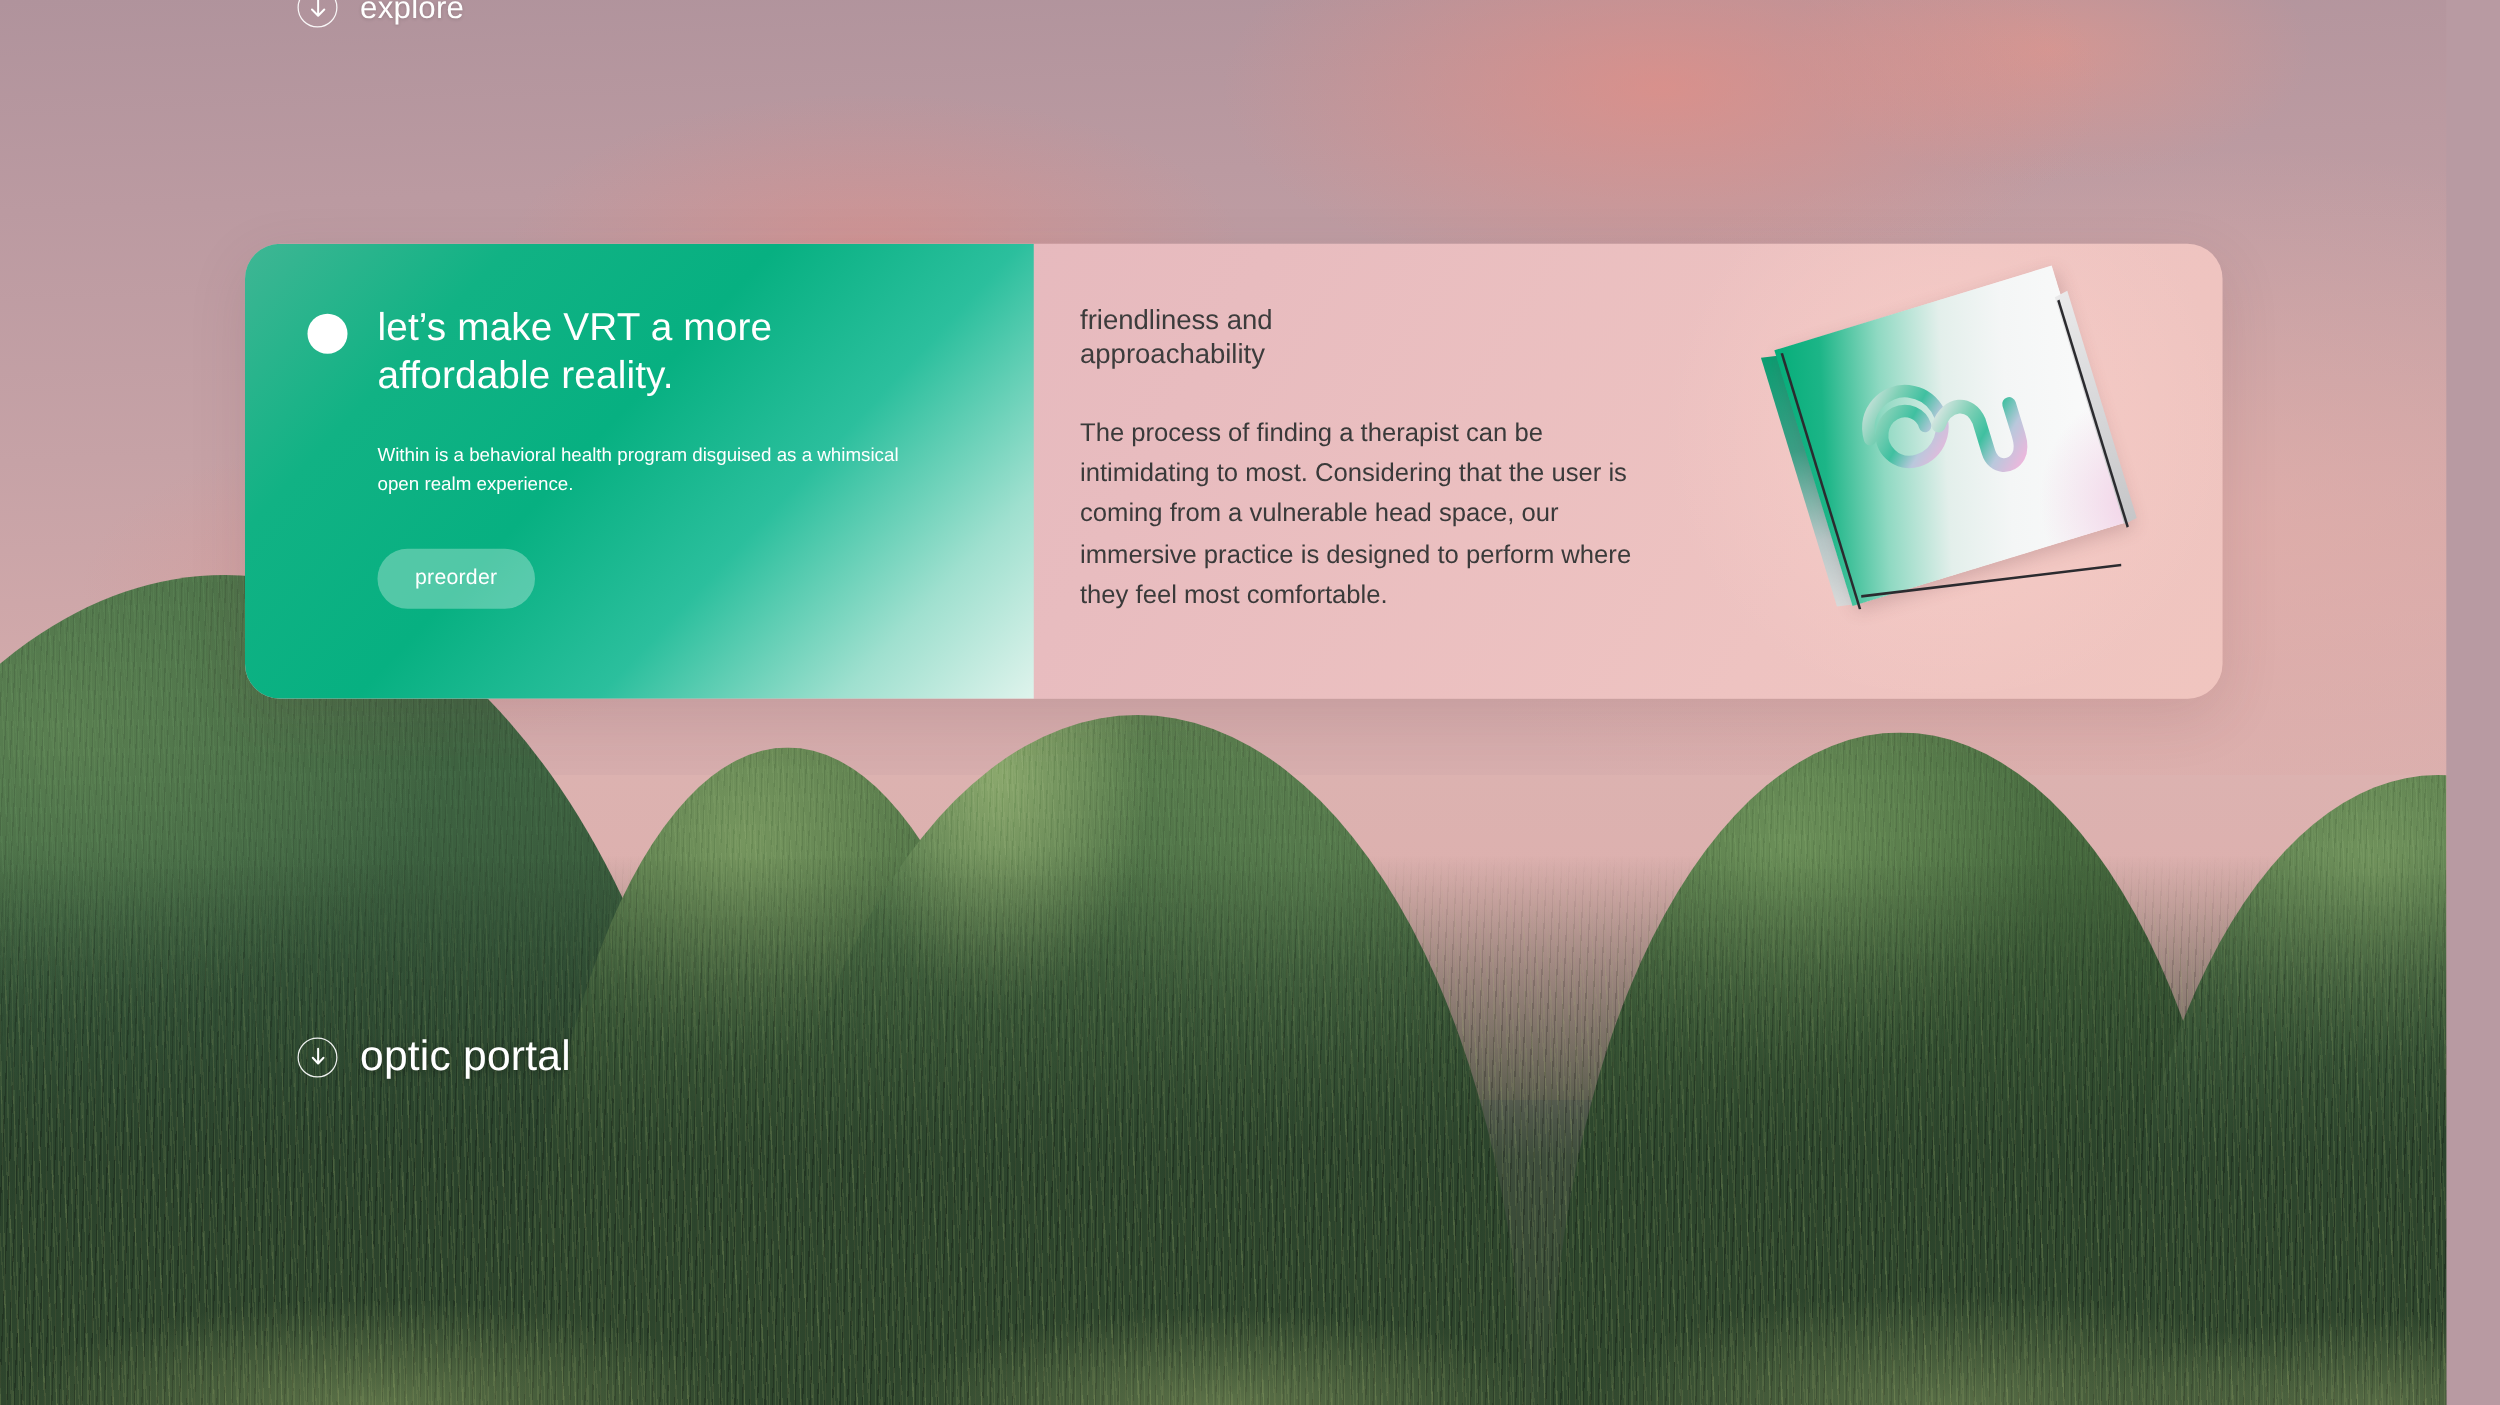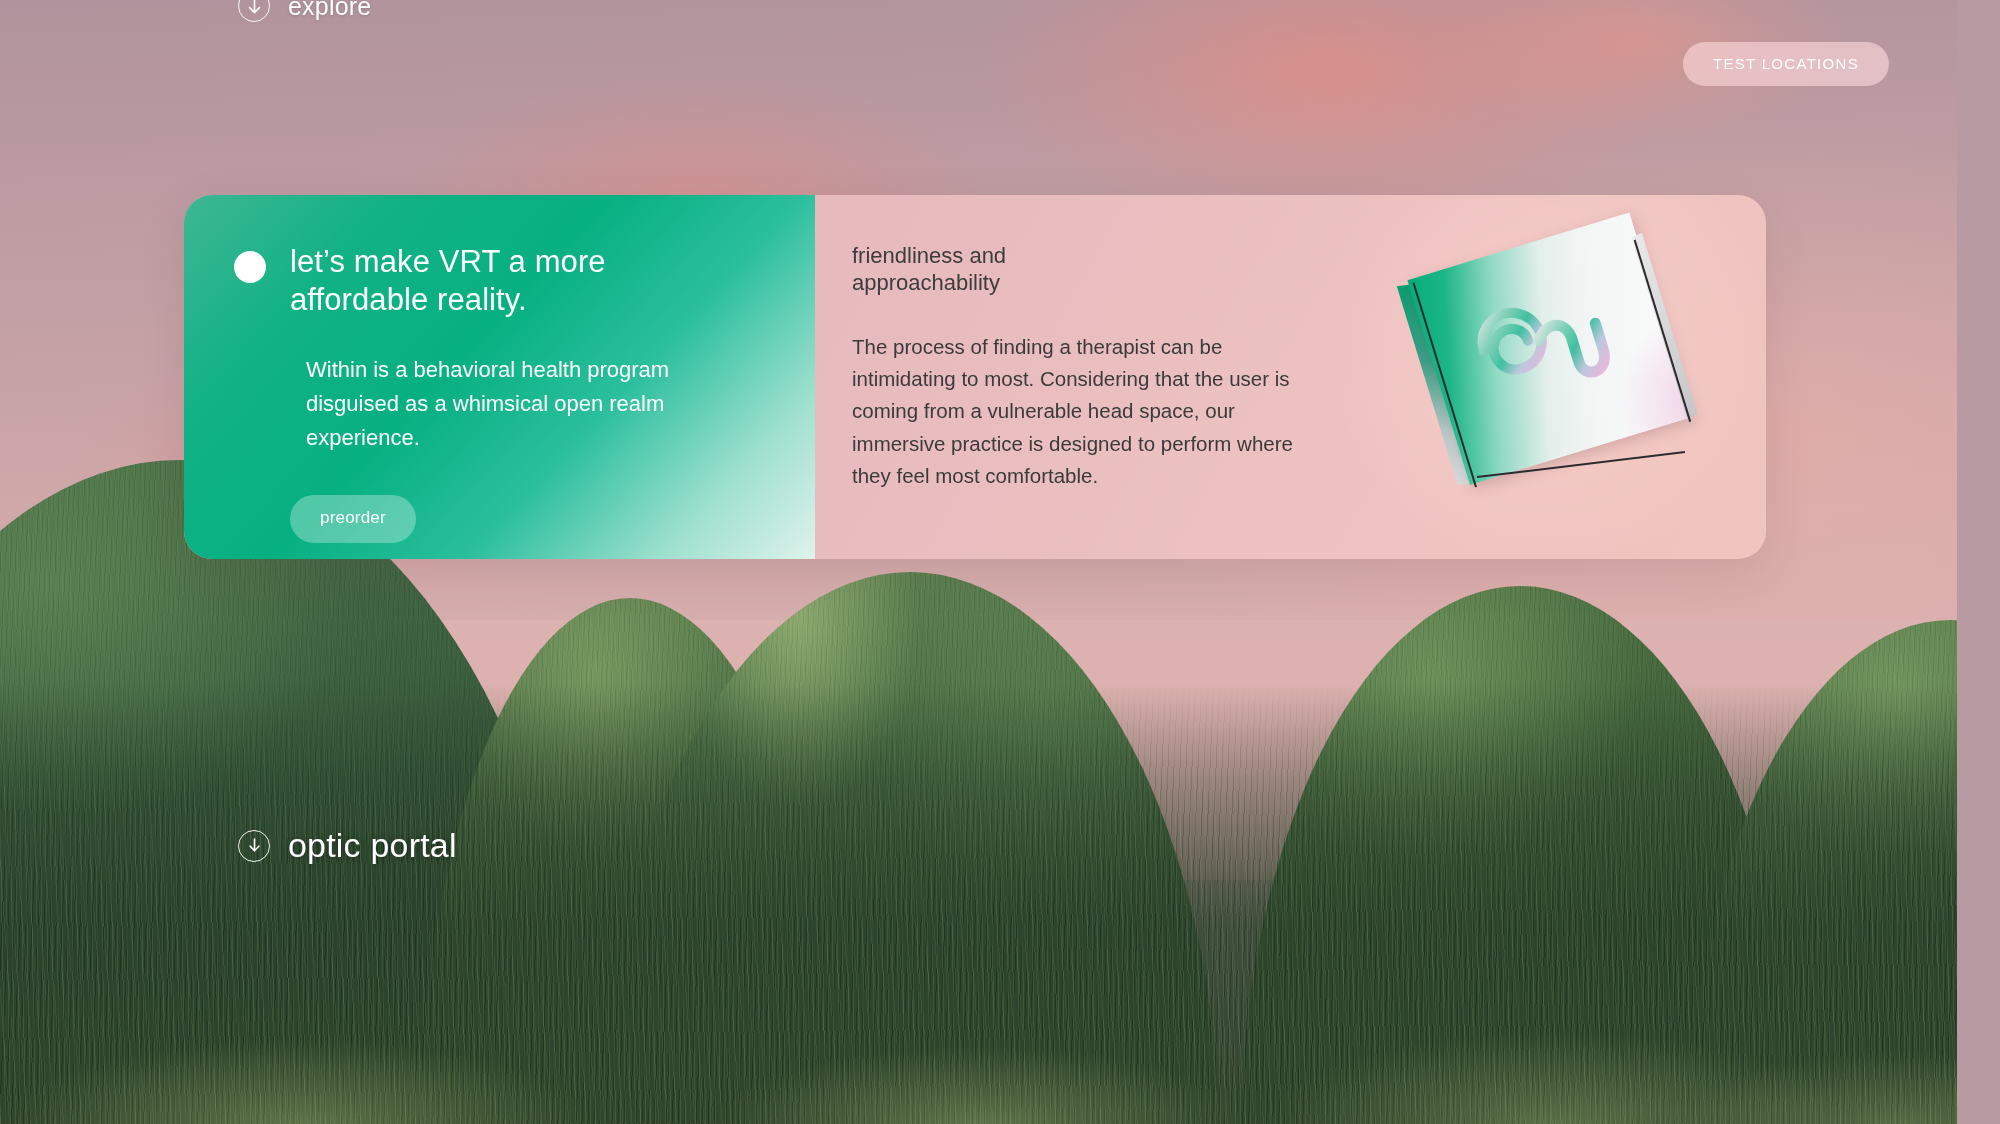--- a/index.html
+++ b/index.html
@@ -145,21 +145,21 @@
     background:rgba(255,219,222,.60);
     color:#ffffff;
     font-size:15px; letter-spacing:1.3px;
     cursor:pointer; user-select:none;
     z-index:30;
     backdrop-filter:blur(3px);
   }
 
   
   #panel {
-    position:absolute; left:184px; top:195px;
+    position:absolute; left:196px; top:195px;
     width:1582px; height:364px;
     border-radius:28px;
     overflow:hidden;
     display:flex;
     z-index:20;
     background:linear-gradient(120deg, #e2b2ba 0%, #e8bcbf 46%, #eec3c1 78%, #f0c5bf 100%);
     box-shadow:0 14px 46px rgba(90,55,65,.13);
   }
 
   
@@ -183,22 +183,22 @@
     background:#ffffff; flex:0 0 auto; margin-top:8px;
   }
   #card-heading {
     color:#ffffff;
     font-size:31px; line-height:1.22; font-weight:400;
     letter-spacing:.1px;
     max-width:345px;
   }
   #card-body {
     color:#ffffff;
-    font-size:22px; line-height:1.55; font-weight:400;
-    margin:34px 0 0 72px;
+    font-size:15px; line-height:1.55; font-weight:400;
+    margin:34px 0 0 56px;
     max-width:430px;
   }
   #preorder-button {
     margin:40px 0 0 56px;
     display:inline-block;
     padding:13px 30px 15px;
     border-radius:999px;
     background:rgba(255,255,255,.30);
     color:#ffffff;
     font-size:17px; letter-spacing:.2px;
@@ -295,23 +295,20 @@
 
   <div class="nav-label" id="explore-label">
     <span class="ring">
       <svg width="15" height="17" viewBox="0 0 15 17" fill="none">
         <path d="M7.5 1 V14.2 M2.6 9.6 L7.5 14.6 L12.4 9.6" stroke="#ffffff" stroke-width="1.6" stroke-linecap="round" stroke-linejoin="round"></path>
       </svg>
     </span>
     <span class="txt">explore</span>
   </div>
 
-  <div id="test-locations">
-    <span>TEST LOCATIONS</span>
-  </div>
 
   <div id="panel">
 
     <div id="green-card">
       <div class="card-head-row">
         <span class="dot"></span>
         <h2 id="card-heading">let’s make VRT a more affordable reality.</h2>
       </div>
       <p id="card-body">Within is a behavioral health program disguised as a whimsical open realm experience.</p>
       <button id="preorder-button">preorder</button>

